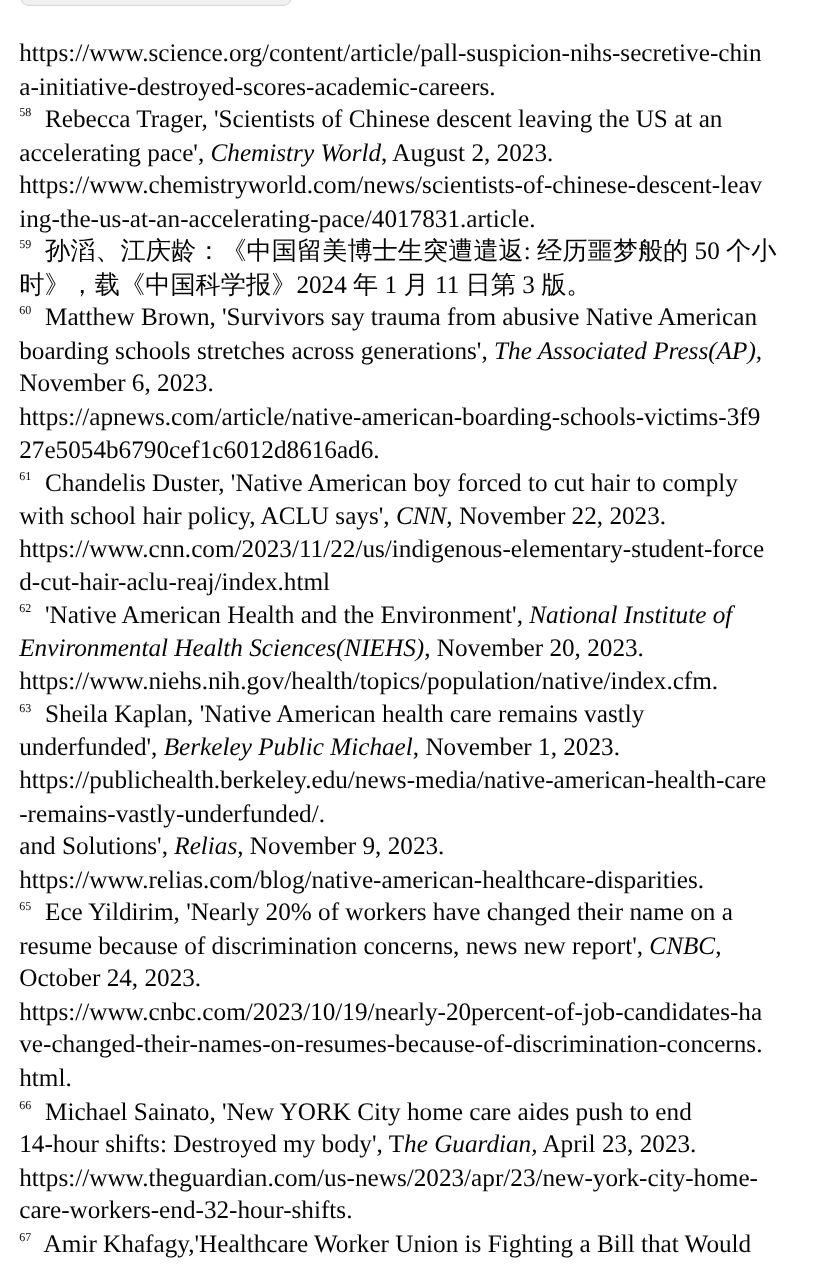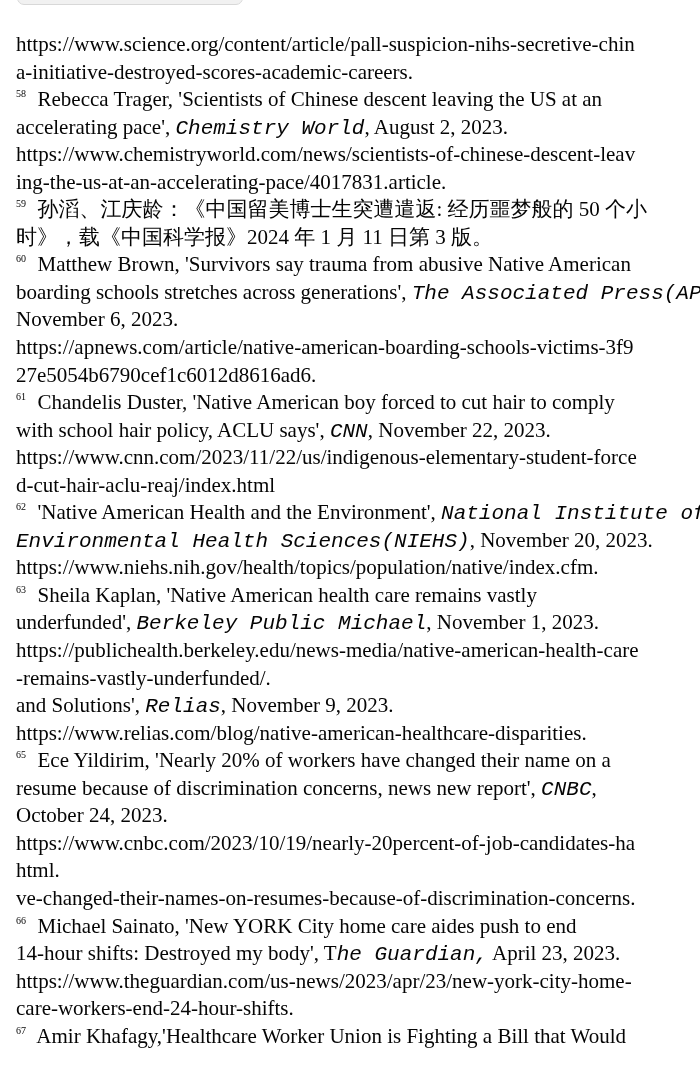--- a/index.html
+++ b/index.html
@@ -46,21 +46,21 @@
     height: 27.55px;
     line-height: 27.55px;
   }
   .line sup {
     font-size: 10px;
     line-height: 0;
     position: relative;
     top: -1px;
     margin-right: 1px;
   }
-  .it { font-style: italic; font-family: Liberation Mono, monospace; }
+  .it { font-style: italic; }
 </style>
 </head>
 <body>
 
 <div class="artifact-bar"></div>
 
 <div class="text-block">
     <div class="line"><span>https://www.science.org/content/article/pall-suspicion-nihs-secretive-chin</span></div>
     <div class="line"><span>a-initiative-destroyed-scores-academic-careers.</span></div>
     <div class="line"><sup>58</sup><span>  Rebecca Trager, 'Scientists of Chinese descent leaving the US at an</span></div>
@@ -84,20 +84,20 @@
     <div class="line"><sup>63</sup><span>  Sheila Kaplan, 'Native American health care remains vastly</span></div>
     <div class="line"><span>underfunded', </span><span class="it">Berkeley Public Michael</span><span>, November 1, 2023.</span></div>
     <div class="line"><span>https://publichealth.berkeley.edu/news-media/native-american-health-care</span></div>
     <div class="line"><span>-remains-vastly-underfunded/.</span></div>
     <div class="line"><span>and Solutions', </span><span class="it">Relias</span><span>, November 9, 2023.</span></div>
     <div class="line"><span>https://www.relias.com/blog/native-american-healthcare-disparities.</span></div>
     <div class="line"><sup>65</sup><span>  Ece Yildirim, 'Nearly 20% of workers have changed their name on a</span></div>
     <div class="line"><span>resume because of discrimination concerns, news new report', </span><span class="it">CNBC</span><span>,</span></div>
     <div class="line"><span>October 24, 2023.</span></div>
     <div class="line"><span>https://www.cnbc.com/2023/10/19/nearly-20percent-of-job-candidates-ha</span></div>
+    <div class="line"><span>ve-changed-their-names-on-resumes-because-of-discrimination-concerns.</span></div>
     <div class="line"><span>html.</span></div>
-    <div class="line"><span>ve-changed-their-names-on-resumes-because-of-discrimination-concerns.</span></div>
     <div class="line"><sup>66</sup><span>  Michael Sainato, 'New YORK City home care aides push to end</span></div>
     <div class="line"><span>14-hour shifts: Destroyed my body', T</span><span class="it">he Guardian,</span><span> April 23, 2023.</span></div>
     <div class="line"><span>https://www.theguardian.com/us-news/2023/apr/23/new-york-city-home-</span></div>
-    <div class="line"><span>care-workers-end-24-hour-shifts.</span></div>
+    <div class="line"><span>care-workers-end-32-hour-shifts.</span></div>
     <div class="line"><sup>67</sup><span>  Amir Khafagy,'Healthcare Worker Union is Fighting a Bill that Would</span></div>
   </div>
 
 </body></html>

